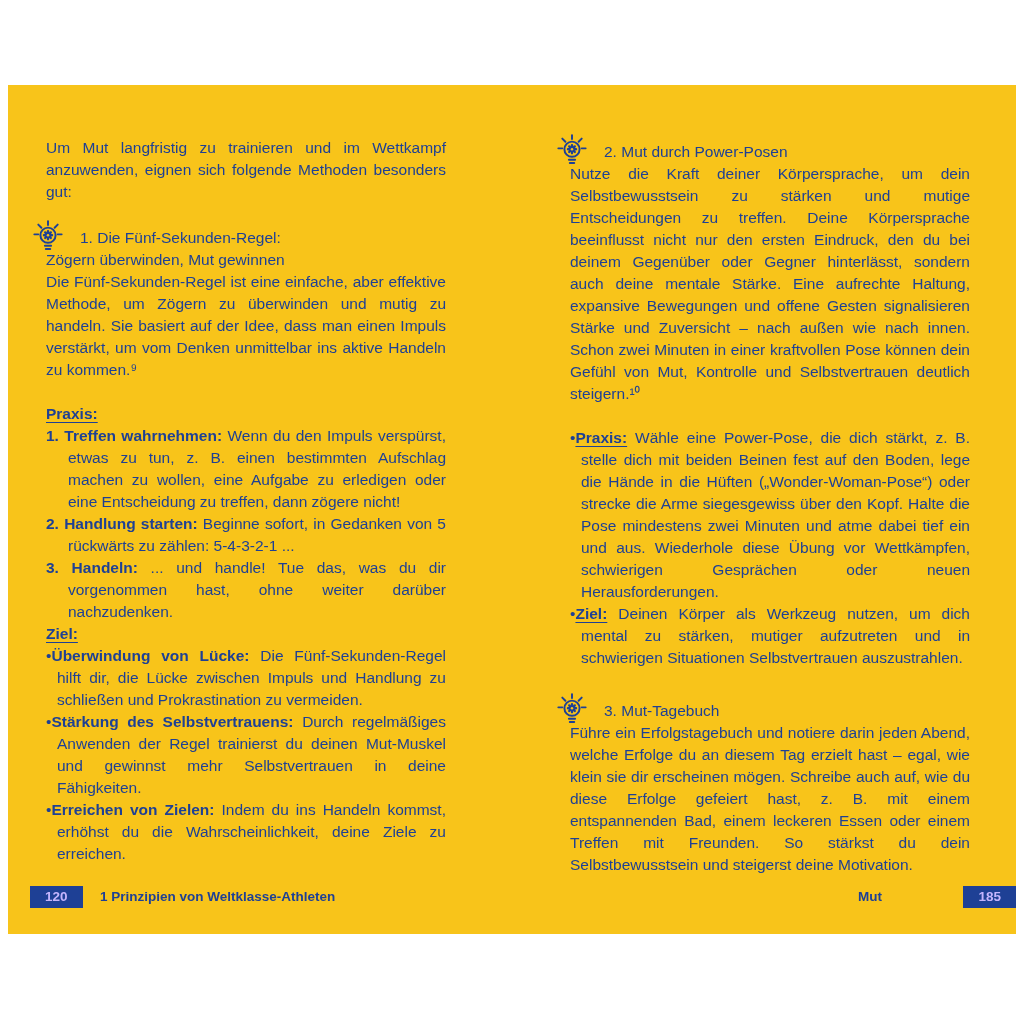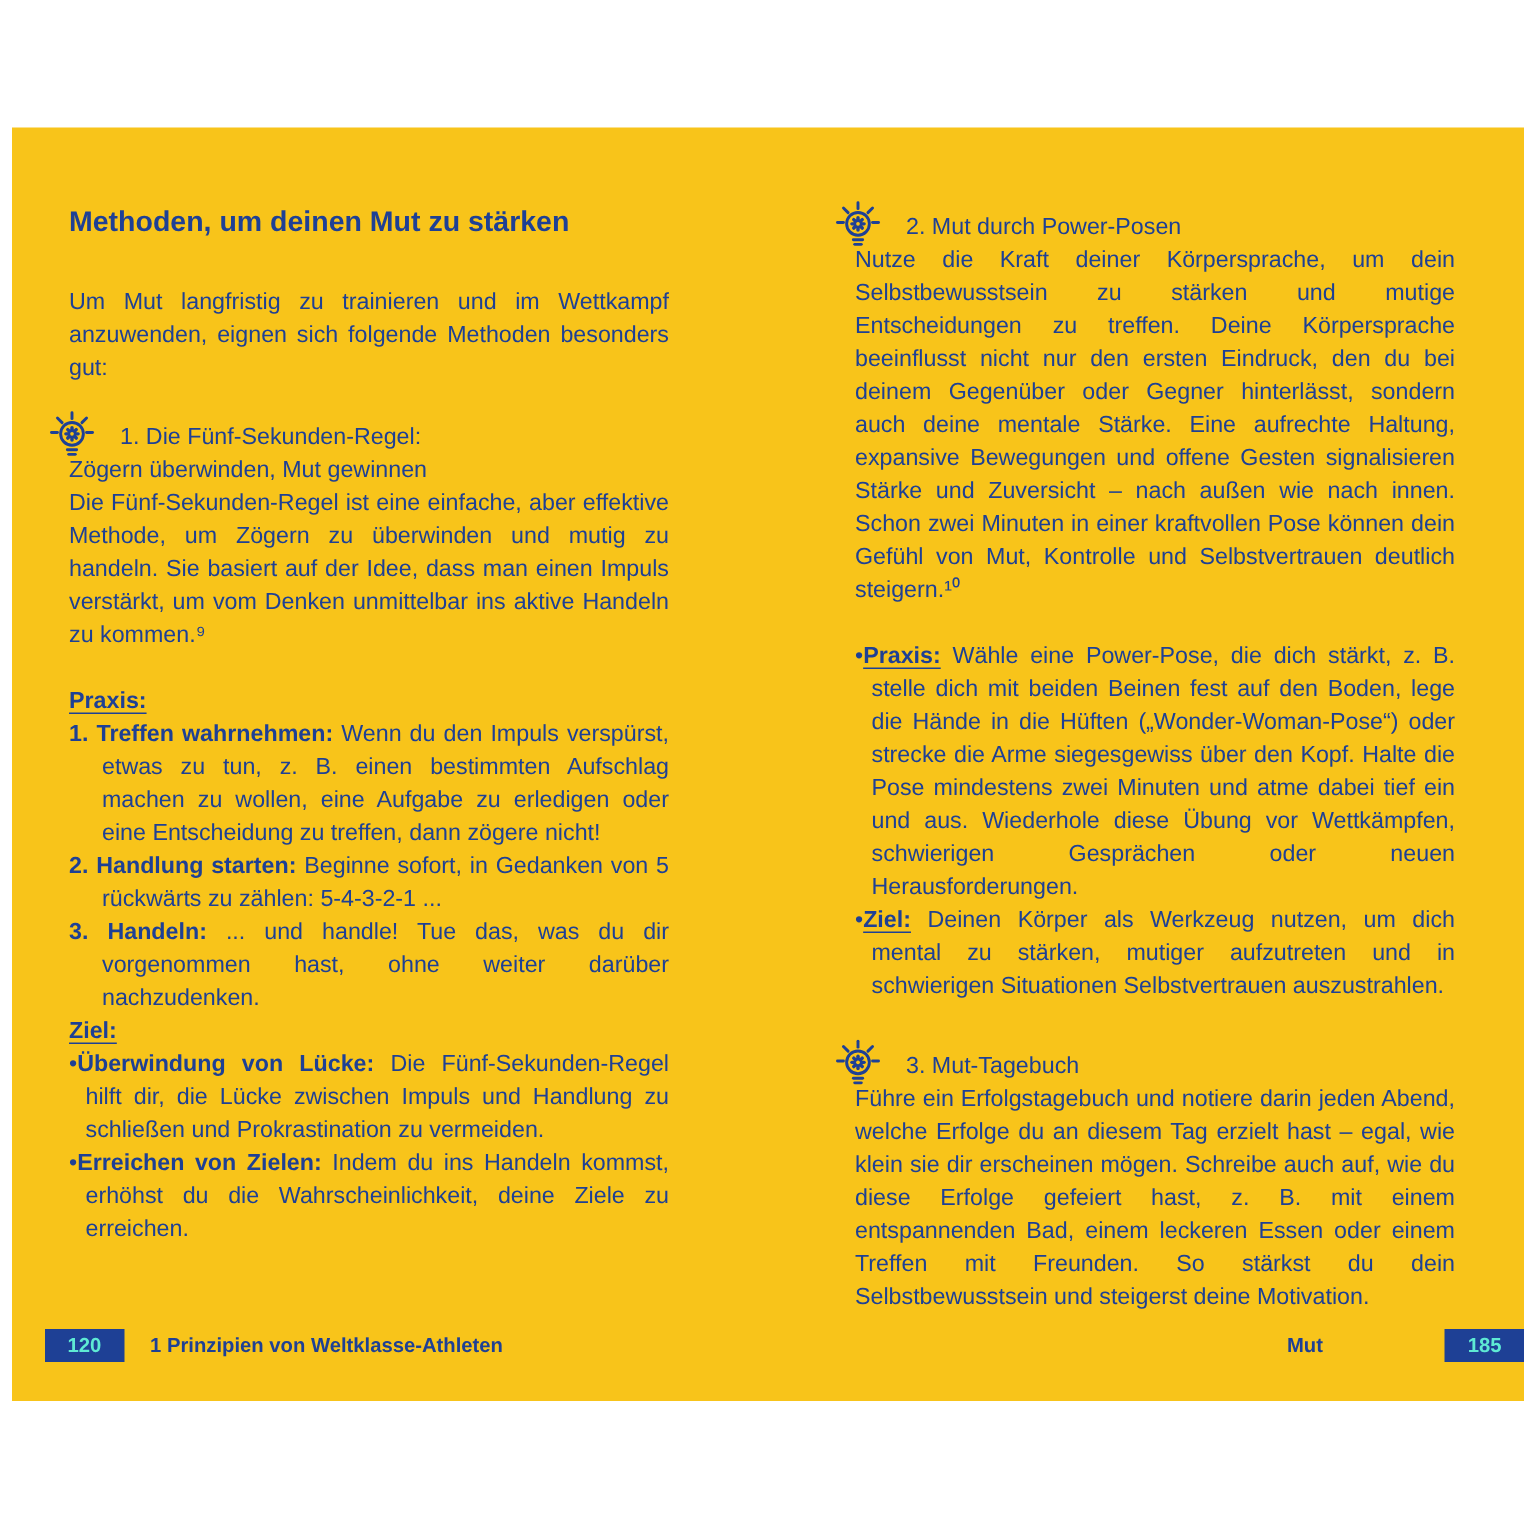--- a/index.html
+++ b/index.html
@@ -37,37 +37,36 @@
   .li.bullet { padding-left: 11px; text-indent: -11px; }
   .b { font-weight: bold; }
   .ul { font-weight: bold; text-decoration: underline; text-underline-offset: 2.5px; }
   .footer {
     position: absolute; left: 0; bottom: 26px;
     width: 100%; height: 22px;
     font-size: 13.5px; font-weight: bold;
   }
   .badge {
     position: absolute; top: 0; height: 22px; line-height: 22px;
-    background: #1E4095; color: #5eead4;
+    background: #1E4095; color: #c4b5fd;
     padding: 0 15px; box-sizing: border-box;
   }
   .badge.bleft  { left: 22px; }
   .badge.bright { right: 0; }
   .ftitle { position: absolute; left: 92px; line-height: 22px; }
   .fmut   { position: absolute; left: 850px; line-height: 22px; text-align: center; }
   svg.bulb-svg { display: block; }
 </style>
 </head>
 <body>
 
 <div class="book">
   <div class="pages">
 
     <div class="page">
-      <h1 class="page-title">Methoden, um deinen Mut zu stärken</h1>
       <p>Um Mut langfristig zu trainieren und im Wettkampf anzuwenden, eignen sich folgende Methoden besonders gut:</p>
 
       <div class="sec">
         <span class="bulb">
           <svg class="bulb-svg" width="30" height="34" viewBox="0 0 34 38" fill="none" stroke="#1E4095" stroke-width="2.2" stroke-linecap="round">
             <line x1="17" y1="1" x2="17" y2="5.5"></line>
             <line x1="6" y1="5" x2="9.5" y2="8.5"></line>
             <line x1="28" y1="5" x2="24.5" y2="8.5"></line>
             <line x1="1.5" y1="16" x2="6" y2="16"></line>
             <line x1="32.5" y1="16" x2="28" y2="16"></line>
@@ -104,20 +103,24 @@
         <div class="li num">
           <span class="b">3.</span>
           <span class="b">Handeln:</span>
           <span>... und handle! Tue das, was du dir vorgenommen hast, ohne weiter darüber nachzudenken.</span>
         </div>
 
         <div class="label-ul">Ziel:</div>
         <div class="li bullet">
           <span>•</span><span class="b">Überwindung von Lücke:</span>
           <span>Die Fünf-Sekunden-Regel hilft dir, die Lücke zwischen Impuls und Handlung zu schließen und Prokrastination zu vermeiden.</span>
+        </div>
+        <div class="li bullet">
+          <span>•</span><span class="b">Stärkung des Selbstvertrauens:</span>
+          <span>Durch regelmäßiges Anwenden der Regel trainierst du deinen Mut-Muskel und gewinnst mehr Selbstvertrauen in deine Fähigkeiten.</span>
         </div>
         <div class="li bullet">
           <span>•</span><span class="b">Erreichen von Zielen:</span>
           <span>Indem du ins Handeln kommst, erhöhst du die Wahrscheinlichkeit, deine Ziele zu erreichen.</span>
         </div>
       </div>
     </div>
 
     <div class="page">
       <div class="sec">

